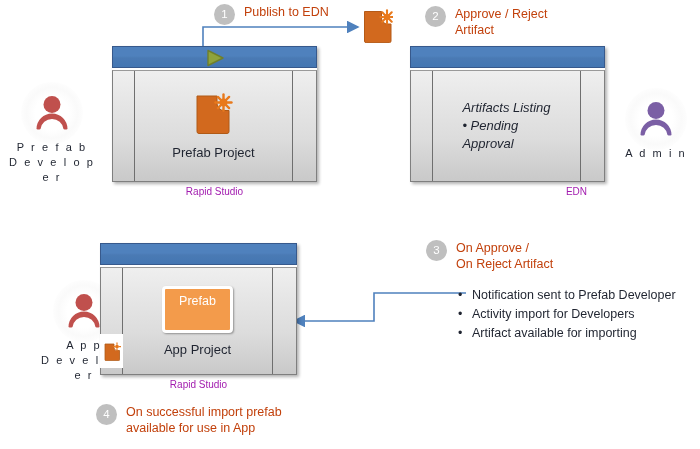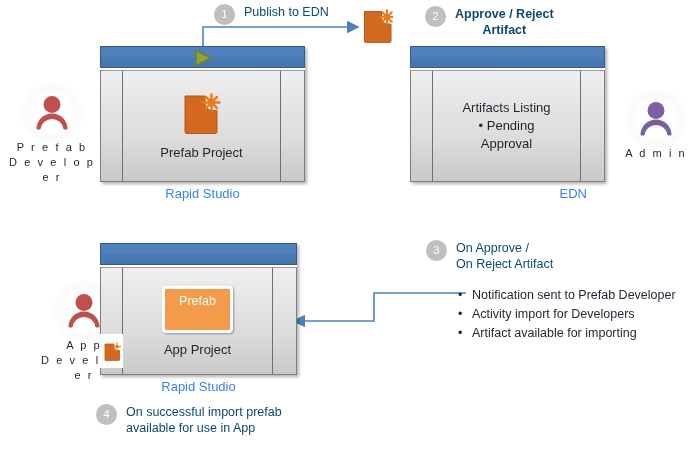--- a/index.html
+++ b/index.html
@@ -58,30 +58,30 @@
   }
   .pane-left{width:22px;border-right:1px solid #6f6f6f;position:relative;}
   .pane-right{width:24px;border-left:1px solid #6f6f6f;}
   .pane-center{
     flex:1;position:relative;
     display:flex;flex-direction:column;
     align-items:center;justify-content:center;
   }
   .win-caption{
     position:absolute;
-    font-size:13px;color:#3b82f6;
+    font-size:10px;color:#a21caf;
     white-space:nowrap;
   }
 
   
   .proj-label{
     font-size:13px;color:#1f2430;margin-top:4px;white-space:nowrap;
   }
   .listing{
-    text-align:center;font-size:13px;line-height:18px;color:#1f2430;
+    text-align:left;font-size:13px;line-height:18px;color:#1f2430;font-style:italic;
   }
   .listing .bullet-row{display:block;}
   .listing .bullet-row .dot{font-size:13px;}
 
   
   .prefab-badge{
     background:#f39b4b;
     border:3px solid #ffffff;
     border-radius:4px;
     color:#ffffff;
@@ -106,24 +106,24 @@
   
   .step{position:absolute;display:flex;align-items:flex-start;}
   .step-num{
     width:21px;height:21px;border-radius:50%;
     background:#bfbfbf;color:#ffffff;
     font-size:11.5px;line-height:21px;text-align:center;
     flex:0 0 auto;
   }
   .step-text{
     margin-left:9px;
-    font-size:12.5px;line-height:16px;color:#0c4a6e;
+    font-size:12.5px;line-height:16px;color:#c2410c;
     white-space:pre-line;
   }
-  .step-text.center{text-align:center;font-weight:bold;}
+  .step-text.center{text-align:left;}
 
   
   .bullets{position:absolute;font-size:12.5px;line-height:17px;color:#1f2430;}
   .bullets .bl{display:flex;margin-bottom:2px;}
   .bullets .bl .dot{width:14px;flex:0 0 auto;}
   .bullets .bl .txt{flex:1;}
 
   
   #wires{position:absolute;left:0;top:0;width:700px;height:449px;pointer-events:none;}
 </style>
@@ -209,21 +209,21 @@
           <line x1="19.3" y1="3.3" x2="21.4" y2="5.4"></line>
           <line x1="26.6" y1="10.6" x2="28.7" y2="12.7"></line>
           <line x1="28.7" y1="3.3" x2="26.6" y2="5.4"></line>
           <line x1="21.4" y1="10.6" x2="19.3" y2="12.7"></line>
         </g>
       </g>
     </svg>
   </div>
 
   
-  <div class="window" style="left:100px;top:46px;width:205px;height:136px;">
+  <div class="window" style="left:112px;top:46px;width:205px;height:136px;">
     <div class="win-title">
       <svg width="22" height="18" viewBox="0 0 22 18" style="position:absolute;left:92px;top:2px;">
         <path d="M3,1.5 L18,9 L3,16.5 z" fill="#8fa33d" stroke="#6f7f2c" stroke-width="1.4" stroke-linejoin="round"></path>
       </svg>
     </div>
     <div class="win-body">
       <div class="pane pane-left"></div>
       <div class="pane pane-center">
         <div class="artifact" style="margin-bottom:2px;">
           <svg width="38" height="42" viewBox="0 0 38 42">

